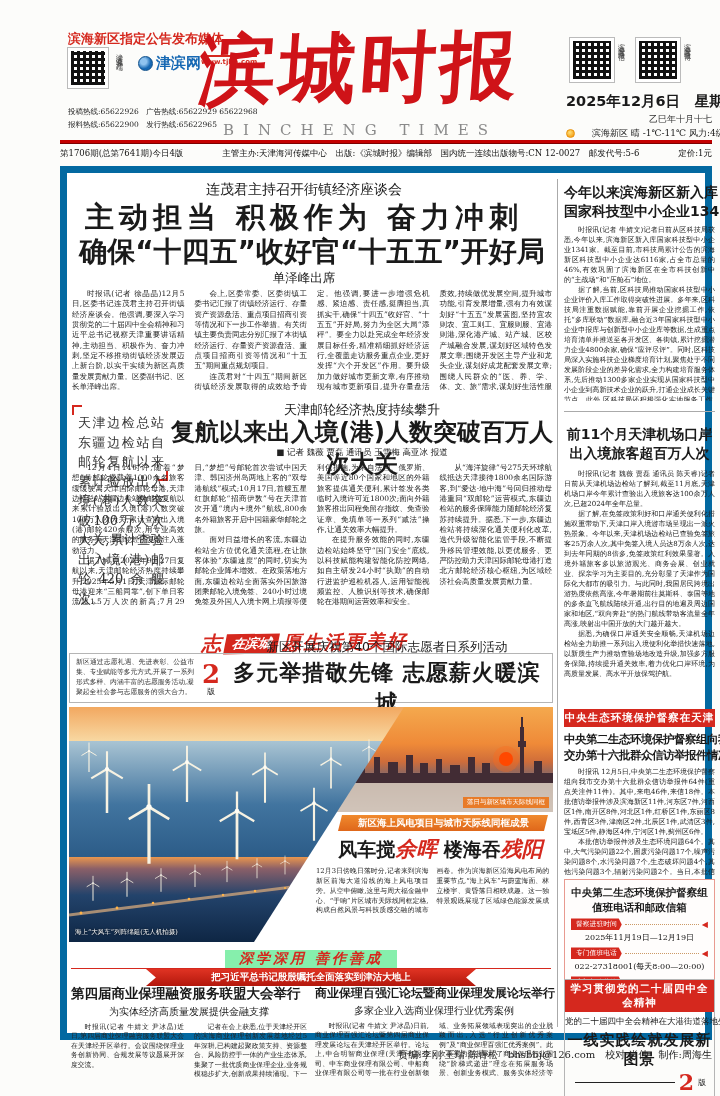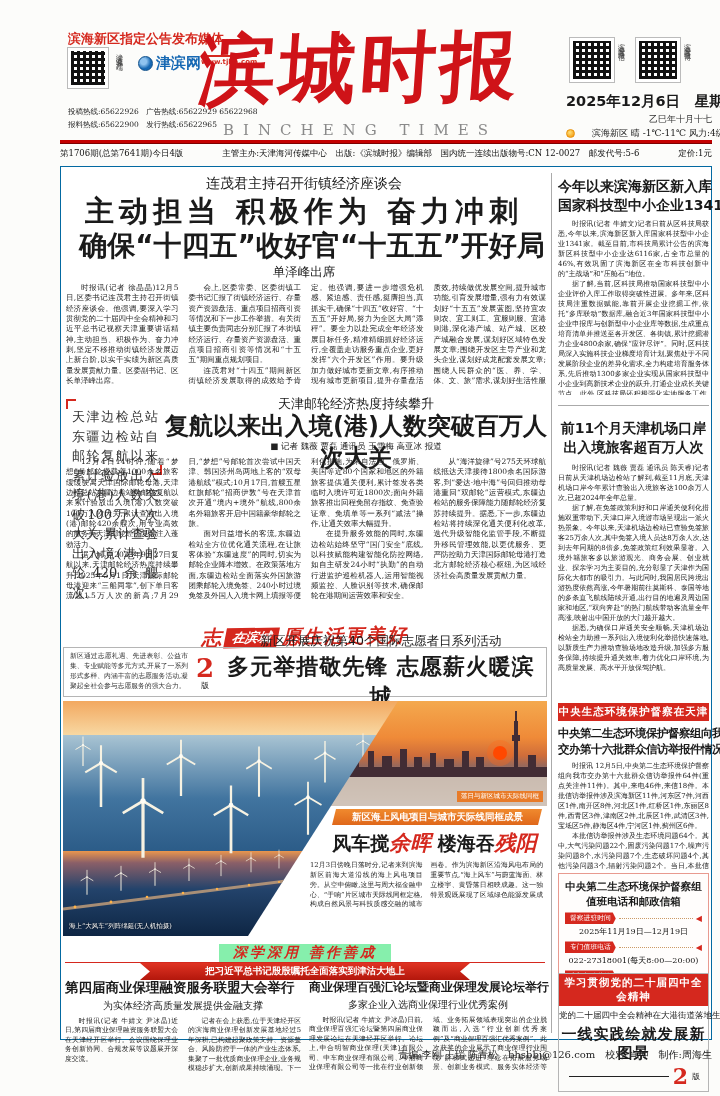--- a/index.html
+++ b/index.html
@@ -40,21 +40,21 @@
   .date-line { left:566px; top:92px; font-size:14.5px; font-weight:bold; white-space:nowrap; }
   .lunar-line { left:566px; top:113px; width:146px; text-align:right; font-size:9px; color:#333; }
   .weather-line { left:566px; top:127px; font-size:9px; display:flex; align-items:center; gap:17px; white-space:nowrap; }
   .sun-icon { width:9px; height:9px; border-radius:50%;
      background:radial-gradient(circle at 40% 35%, #ffe27a, #f5a623 70%); border:1px solid #e8920a; }
   .red-rule { left:60px; width:652px; top:140px; height:4px; background:#c40000; border-bottom:1px solid #7d0000; }
   .info-line { left:60px; width:652px; top:148px; display:flex; justify-content:space-between;
      font-size:8.5px; color:#111; }
 
   
-  .frame { left:60px; top:166px; width:652px; height:874px; border:1px solid #0369a1; background:#fff; }
+  .frame { left:60px; top:166px; width:652px; height:874px; border:7px solid #0369a1; background:#fff; }
   .vdivider { position:absolute; left:490px; top:6px; bottom:6px; border-left:1px solid #aaa; }
 
   
   .lead-kicker { left:0; right:164px; top:8px; font-size:14px; }
   .lead-h1 { left:0; right:164px; top:25px; font-size:29px; font-weight:bold; letter-spacing:5px; }
   .lead-h2 { left:0; right:148px; top:60px; font-size:28px; font-weight:bold; letter-spacing:0px; }
   .lead-sub { left:0; right:164px; top:97px; font-size:12.5px; }
   .body-cols { column-gap:10px; font-size:7.5px; line-height:1.38; color:#222; overflow:hidden; }
   .c4 { column-count:4; }
   .c2 { column-count:2; }

